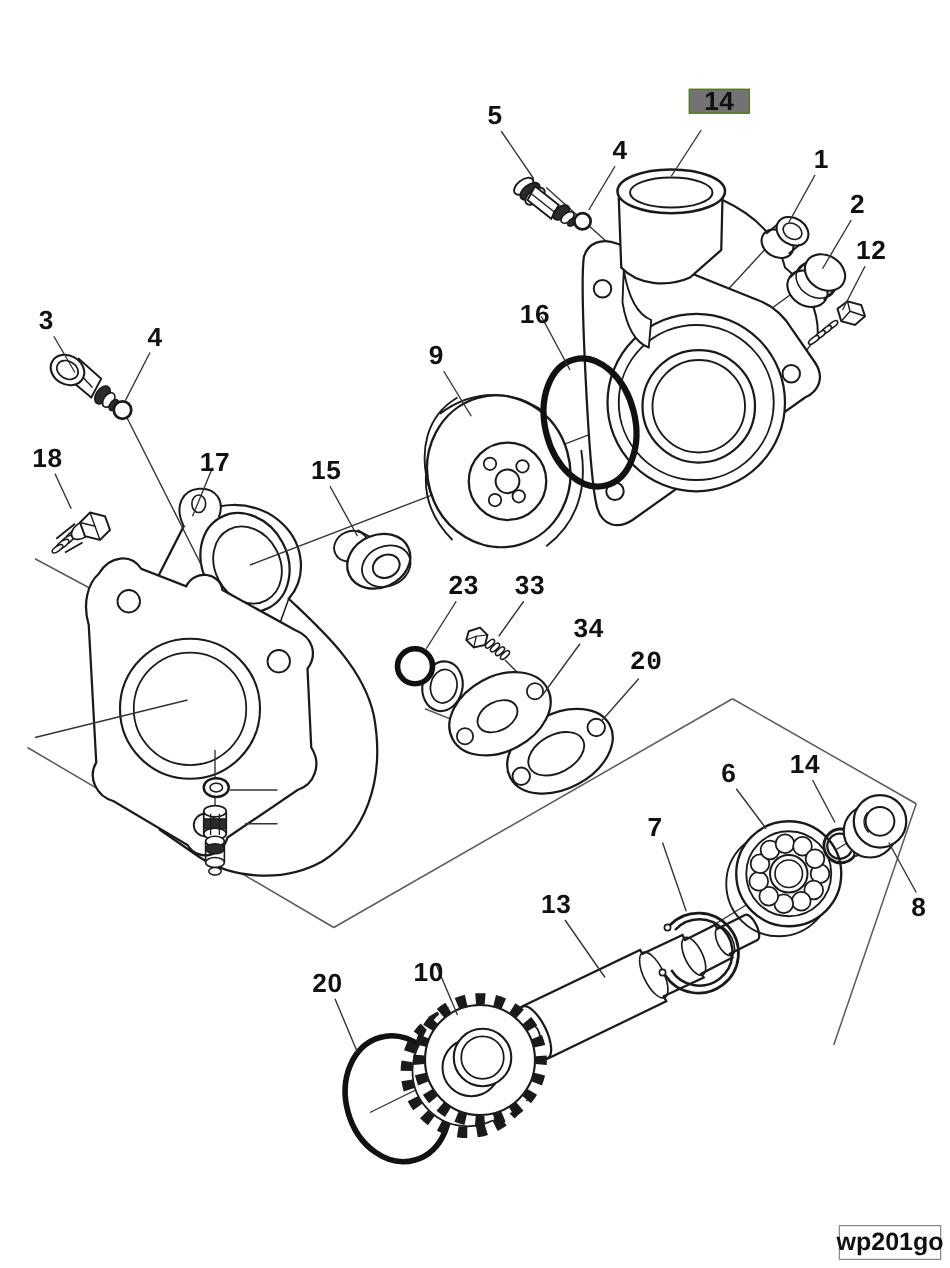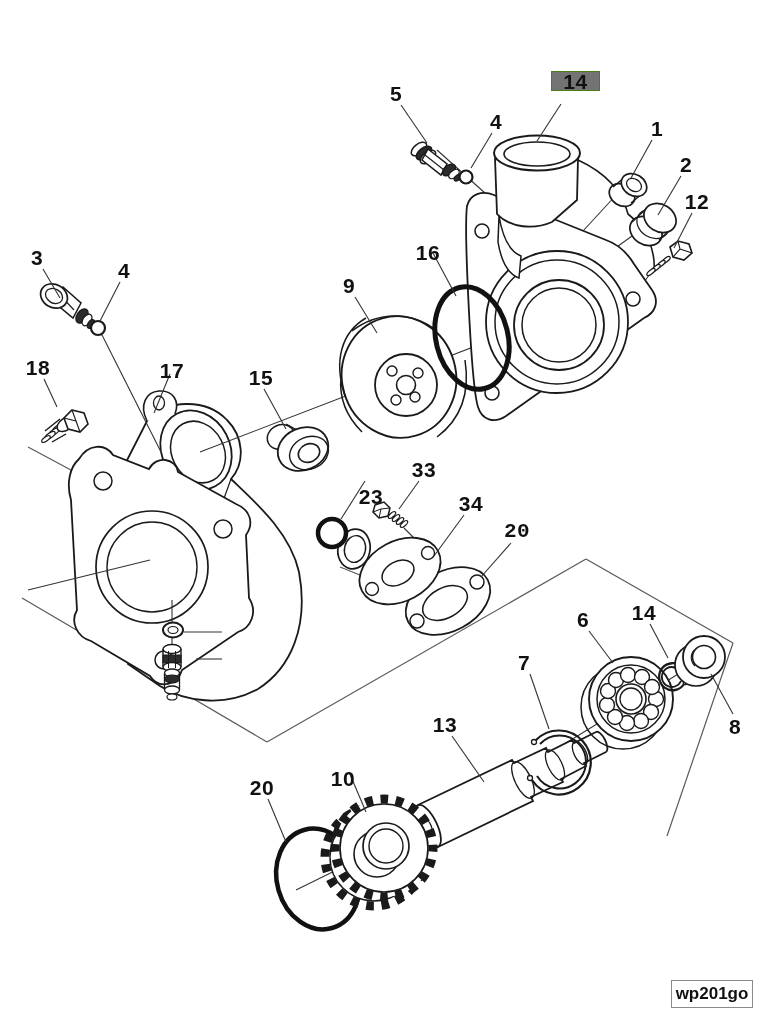--- a/index.html
+++ b/index.html
@@ -19,21 +19,21 @@
     box-sizing:border-box;border:1px solid #4d7c0f;background:#737373;
     display:flex;align-items:center;justify-content:center;
   }
   .highlight-box .part-label{
     position:static;transform:none;
   }
   .watermark{
     position:absolute;left:671px;top:980px;width:82px;height:28px;
     box-sizing:border-box;border:1px solid #8a8a8a;background:#fff;
     display:flex;align-items:center;justify-content:center;
-    font-weight:bold;font-size:17px;color:#111;
+    font-weight:bold;font-size:20px;color:#111;
   }
 </style>
 </head>
 <body>
 
 <div id="stage">
 
 <svg width="760" height="1014" viewBox="0 0 760 1014">
 
   <g stroke="#5a5a5a" stroke-width="1.2" fill="none">
@@ -326,19 +326,19 @@
   <div class="part-label">14</div>
 </div>
 <div class="part-label" style="left:261px;top:377px;">15</div>
 <div class="part-label" style="left:428px;top:252px;">16</div>
 <div class="part-label" style="left:172px;top:370px;">17</div>
 <div class="part-label" style="left:38px;top:367px;">18</div>
 <div class="part-label" style="left:262px;top:787px;">20</div>
 <div class="part-label" style="left:517px;top:531px;font-family:Liberation Mono, monospace;">20</div>
 <div class="part-label" style="left:424px;top:469px;">33</div>
 <div class="part-label" style="left:471px;top:503px;">34</div>
-<div class="part-label" style="left:371px;top:469px;margin-top:27px;">23</div>
+<div class="part-label" style="left:371px;top:469px;">23</div>
 
 <div class="watermark">
   <span>wp201go</span>
 </div>
 
 </div>
 
 </body></html>

